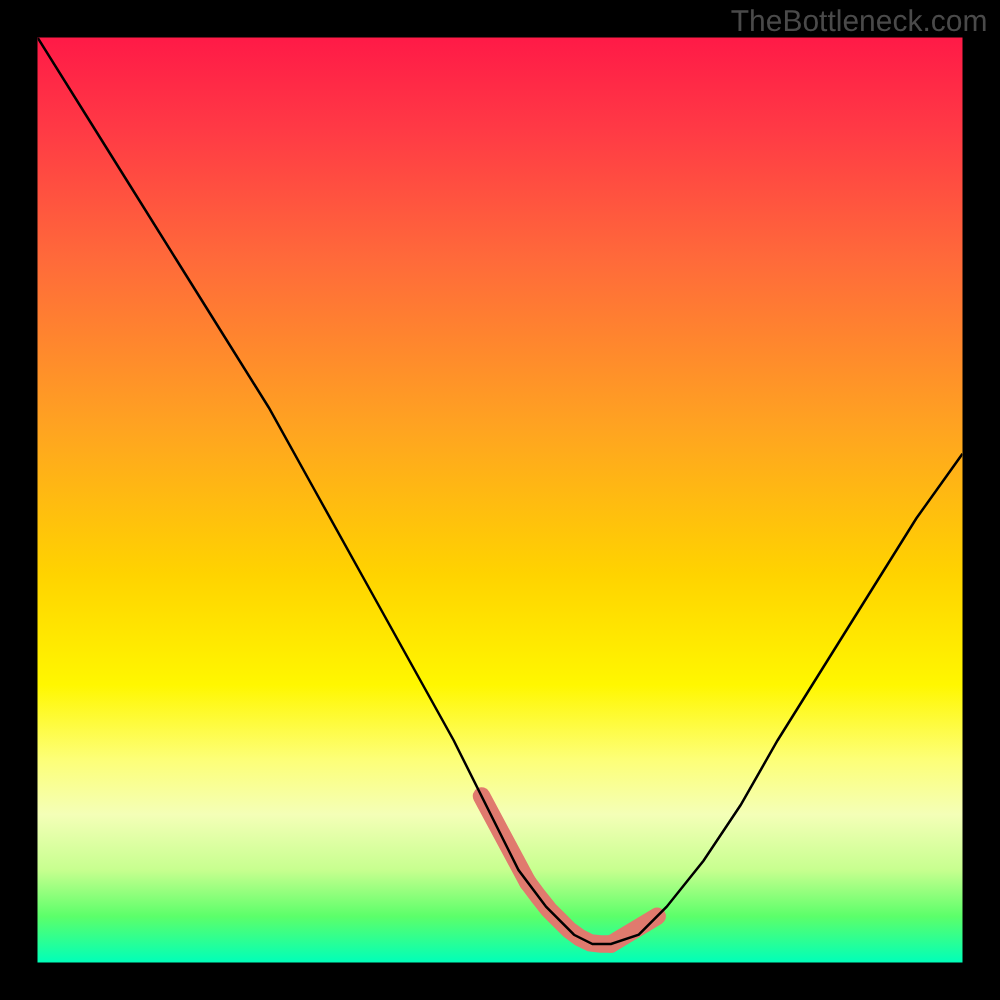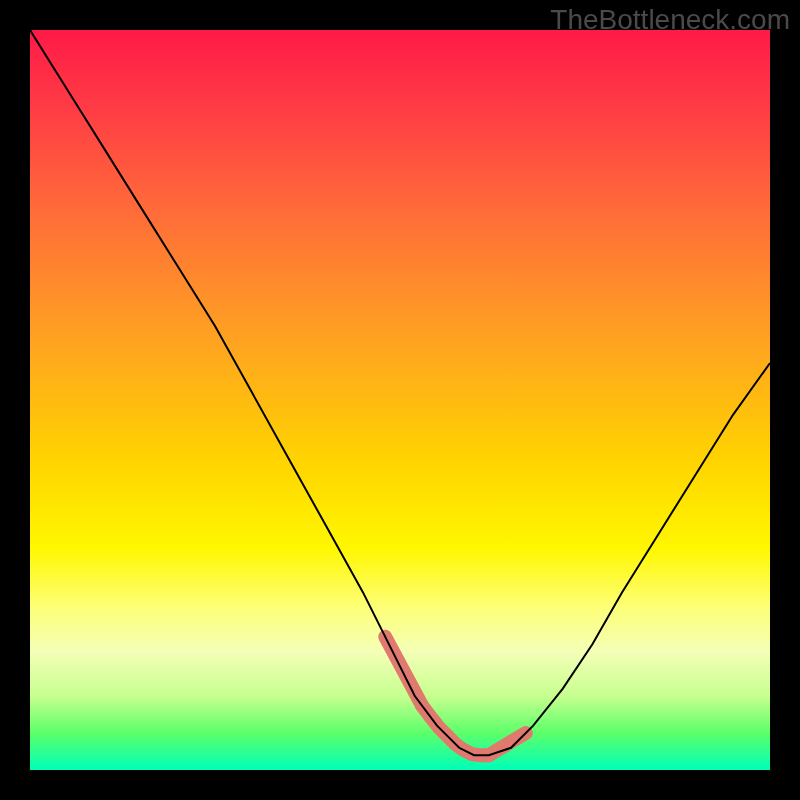--- a/index.html
+++ b/index.html
@@ -9,21 +9,21 @@
     background: #000;
     position: relative;
     font-family: Arial, sans-serif;
     overflow: hidden;
   }
   .watermark {
     position: absolute;
     top: 4px;
     right: 10px;
     color: #4a4a4a;
-    font-size: 28px;
+    font-size: 24px;
     font-weight: 500;
     z-index: 10;
   }
   .plot-area {
     position: absolute;
     left: 30px;
     top: 30px;
     width: 740px;
     height: 740px;
   }

